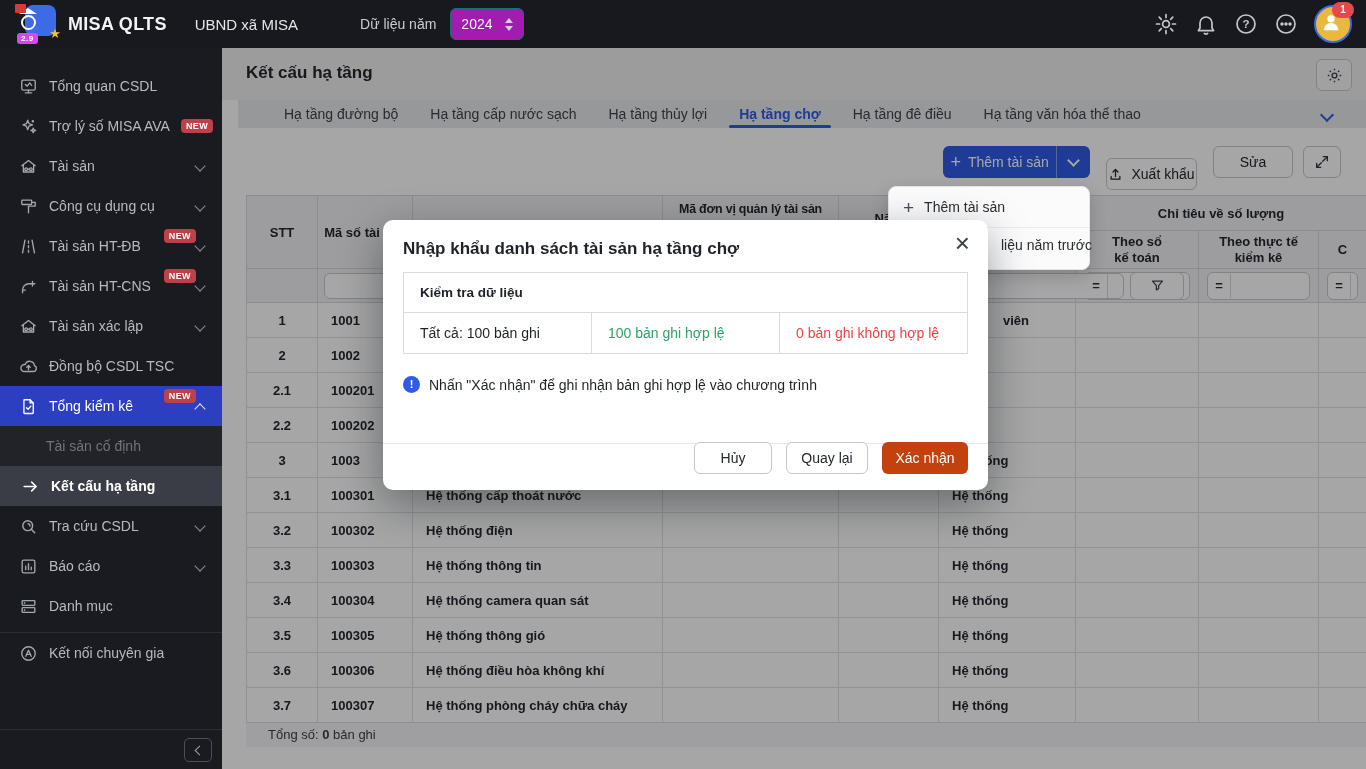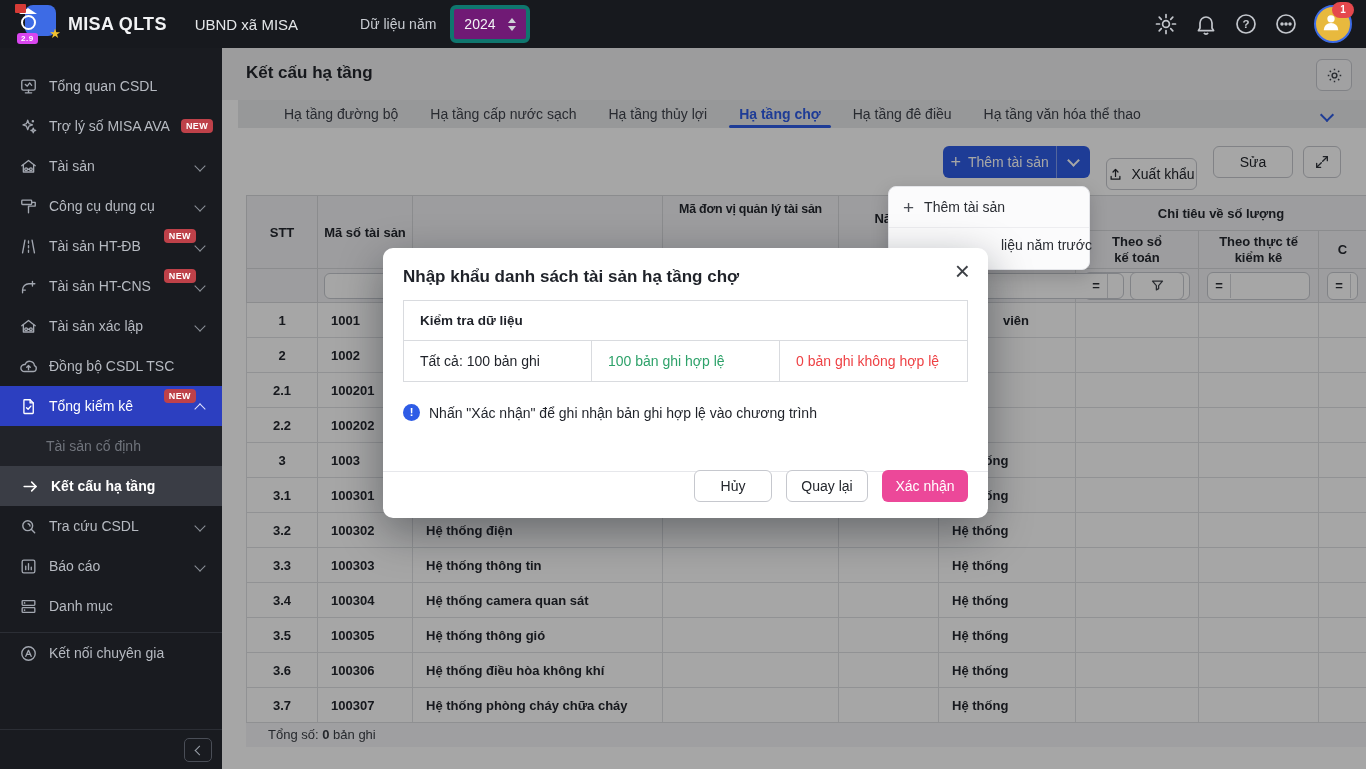--- a/index.html
+++ b/index.html
@@ -10,21 +10,21 @@
   .logo{width:46px;height:40px;margin:4px 10px 4px 12px;position:relative;flex:none;}
   .logo-app{position:absolute;right:2px;top:1px;width:31px;height:31px;background:#3D6BE5;border-radius:8px;}
   .logo-lens{position:absolute;left:9px;top:11px;width:11px;height:11px;border:2.5px solid #fff;border-radius:50%;}
   .logo-roof{position:absolute;left:7px;top:4px;width:0;height:0;border-left:9px solid transparent;border-right:9px solid transparent;border-bottom:6px solid #fff;}
   .logo-flag{position:absolute;left:3px;top:0;width:11px;height:9px;background:#D63B36;border-radius:1px;}
   .logo-star{position:absolute;right:-3px;bottom:4px;color:#F2C230;font-size:13px;line-height:1;}
   .logo-ver{position:absolute;left:5px;bottom:0;background:#d946ef;color:#fff;font-size:8px;font-weight:bold;padding:1px 4px;border-radius:3px;letter-spacing:.5px;}
   .app-title{color:#F2F3F5;font-size:18px;font-weight:bold;letter-spacing:.3px;margin-right:28px;}
   .org-name{color:#E4E6E9;font-size:15px;margin-right:62px;}
   .year-label{color:#C9CCD2;font-size:14px;margin-right:14px;}
-  .year-select{height:30px;background:#701a75;border:4px solid #0f766e;border-radius:6px;color:#F2F3F5;
+  .year-select{height:30px;background:#a21caf;border:1px solid #0f766e;border-radius:6px;color:#F2F3F5;
     font-size:14px;display:flex;align-items:center;padding:0 10px;gap:12px;cursor:pointer;}
   .stepper{display:flex;flex-direction:column;gap:3px;}
   .tri-up{width:0;height:0;border-left:4px solid transparent;border-right:4px solid transparent;border-bottom:5px solid #cfd2d8;}
   .tri-dn{width:0;height:0;border-left:4px solid transparent;border-right:4px solid transparent;border-top:5px solid #cfd2d8;}
   .topbar-right{margin-left:auto;display:flex;align-items:center;gap:16px;padding-right:14px;}
   .tb-icon{width:24px;height:24px;color:#C3C6CC;cursor:pointer;}
   .tb-icon svg{width:24px;height:24px;}
   .avatar{position:relative;width:34px;height:34px;border-radius:50%;background:#E8B93E;border:2px solid #3D6BE5;flex:none;}
   .avatar svg{position:absolute;left:4px;top:4px;width:22px;height:22px;color:#fff;}
   .avatar-badge{position:absolute;right:-4px;top:-5px;min-width:16px;height:16px;border-radius:8px;background:#E5484D;color:#fff;
@@ -62,21 +62,21 @@
   .hdr-gear-btn svg{width:19px;height:19px;}
   .tabbar{position:absolute;left:238px;top:100px;right:0;height:28px;background:#E9EAEC;border-bottom:2px solid #b91c1c;
     display:flex;align-items:center;padding-left:30px;}
   .tab{position:relative;padding:0 16px;height:28px;line-height:28px;font-size:14px;color:#3E424B;cursor:pointer;white-space:nowrap;}
   .tab.active{color:#2E5CE6;font-weight:bold;}
   .tab.active::after{content:"";position:absolute;left:6px;right:6px;bottom:0;height:3px;background:#2E5CE6;border-radius:2px;}
   .tabbar-chev{position:absolute;right:34px;top:10px;width:8px;height:8px;border-right:2px solid #2E5CE6;border-bottom:2px solid #2E5CE6;transform:rotate(45deg);cursor:pointer;}
   .toolbar{position:absolute;left:222px;top:128px;right:0;height:67px;background:#fff;}
   .btn{height:32px;border-radius:6px;font-size:14px;display:flex;align-items:center;justify-content:center;cursor:pointer;box-sizing:border-box;}
   .btn-outline{border:1px solid #C6C8CE;background:#fff;color:#23262C;gap:8px;}
-  .btn-primary{background:#ec4899;color:#fff;border:none;justify-content:center;}
+  .btn-primary{background:#c2410c;color:#fff;border:none;justify-content:center;}
   .split-btn{position:absolute;top:18px;right:276px;width:147px;display:flex;}
   .split-main{width:114px;height:32px;background:#2E5CE6;color:#fff;border-radius:6px 0 0 6px;display:flex;align-items:center;justify-content:center;gap:7px;font-size:14px;cursor:pointer;}
   .split-arrow{width:33px;height:32px;background:#2E5CE6;border-left:1px solid rgba(255,255,255,.4);border-radius:0 6px 6px 0;display:flex;align-items:center;justify-content:center;cursor:pointer;}
   .split-arrow span{width:7px;height:7px;border-right:2px solid #fff;border-bottom:2px solid #fff;transform:rotate(45deg);margin-top:-3px;}
   .plus-glyph{font-size:18px;font-weight:normal;line-height:1;}
   .btn-export{position:absolute;top:30px;right:169px;width:91px;}
   .btn-export svg{width:15px;height:15px;}
   .btn-edit{position:absolute;top:18px;right:73px;width:80px;}
   .btn-expand{position:absolute;top:18px;right:25px;width:38px;color:#33373E;}
   .btn-expand svg{width:16px;height:16px;}
@@ -105,21 +105,21 @@
     font-size:13px;color:#3A3E45;line-height:24px;padding-left:22px;}
   .table-footer b{font-weight:bold;}
   
   .overlay{position:absolute;left:222px;top:48px;right:0;bottom:0;background:rgba(0,0,0,.35);z-index:40;}
   .dropdown{position:absolute;left:888px;top:186px;width:202px;height:84px;background:#FBFBFC;border:1px solid #E4E5E9;
     border-radius:8px;box-shadow:0 6px 18px rgba(10,12,16,.18);z-index:60;box-sizing:border-box;}
   .dd-item{height:40px;display:flex;align-items:center;gap:10px;padding:0 14px;font-size:14px;color:#2A2D33;cursor:pointer;}
   .dd-item .plus{font-size:19px;color:#4A4E56;line-height:1;}
   .dd-item.dd-second{height:34px;border-top:1px solid #EDEDF0;padding-left:112px;white-space:nowrap;}
   .modal{position:absolute;left:383px;top:220px;width:605px;height:270px;background:#fff;border-radius:10px;
-    box-shadow:0 14px 44px rgba(10,14,22,.4);z-index:70;margin-top:28px;}
+    box-shadow:0 14px 44px rgba(10,14,22,.4);z-index:70;}
   .modal-title{position:absolute;left:20px;top:19px;font-size:17px;font-weight:bold;color:#1F2229;}
   .modal-close{position:absolute;right:18px;top:10px;font-size:26px;color:#3D4046;cursor:pointer;line-height:1;font-weight:normal;}
   .check-table{position:absolute;left:20px;top:52px;width:563px;border:1px solid #D9DBDF;}
   .check-head{height:39px;line-height:39px;border-bottom:1px solid #D9DBDF;font-size:13.5px;font-weight:bold;color:#1F2229;padding-left:16px;}
   .check-row{display:flex;height:40px;}
   .check-cell{flex:1;line-height:40px;font-size:14px;padding-left:16px;border-right:1px solid #D9DBDF;white-space:nowrap;overflow:hidden;}
   .check-cell:last-child{border-right:none;}
   .cell-all{color:#1F2229;}
   .cell-valid{color:#2EA26A;}
   .cell-invalid{color:#EE4245;}

